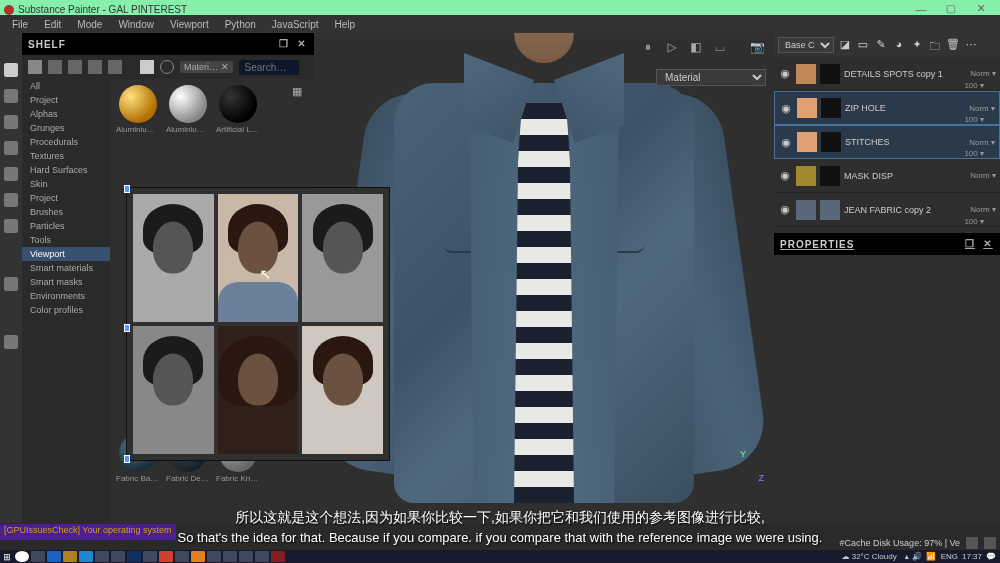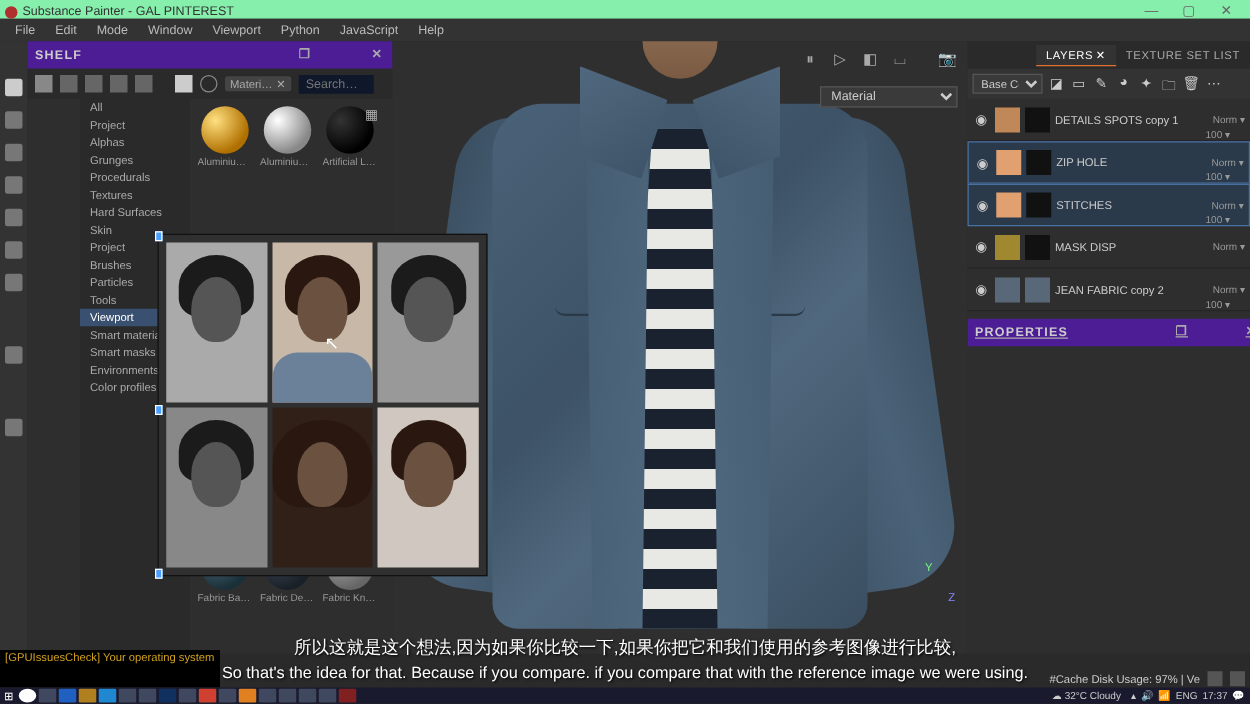--- a/index.html
+++ b/index.html
@@ -18,31 +18,31 @@
 
 .main { display: flex; height: 490px; }
 
 
 .tool-strip { width: 22px; background: #333; display: flex; flex-direction: column; align-items: center; padding-top: 30px; gap: 12px; }
 .tool-strip .ticon { width: 14px; height: 14px; background: #777; border-radius: 2px; }
 .tool-strip .ticon.sel { background: #ccc; }
 
 
 .shelf-panel { width: 292px; background: #2e2e2e; display: flex; flex-direction: column; position: relative; }
-.panel-header { height: 22px; background: #4c1d95; display: flex; align-items: center; padding: 0 6px; font-size: 10px; font-weight: bold; letter-spacing: 1px; color: #ccc; gap: 40px; }
+.panel-header { height: 22px; background: #000000; display: flex; align-items: center; padding: 0 6px; font-size: 10px; font-weight: bold; letter-spacing: 1px; color: #ccc; }
 .panel-header .sp { flex: 1; }
 .panel-header .hicon { width: 12px; height: 12px; margin-left: 6px; color: #aaa; text-align: center; line-height: 12px; cursor: pointer; }
 
 .shelf-toolbar { height: 24px; display: flex; align-items: center; padding: 0 6px; gap: 6px; background: #2a2a2a; }
 .shelf-toolbar .sicon { width: 14px; height: 14px; background: #666; }
 .shelf-toolbar .chip { background: #444; padding: 1px 4px; font-size: 9px; border-radius: 2px; display: flex; align-items: center; gap: 3px; }
 .shelf-toolbar input { background: #0f172a; border: none; color: #aaa; padding: 2px 6px; font-size: 10px; width: 60px; }
 
 .shelf-body { display: flex; flex: 1; overflow: hidden; }
-.shelf-cats { width: 88px; background: #2a2a2a; font-size: 9px; margin-left: 42px; }
+.shelf-cats { width: 88px; background: #2a2a2a; font-size: 9px; }
 .shelf-cats .cat { padding: 2px 8px; color: #aaa; cursor: pointer; }
 .shelf-cats .cat.sel { background: #3a5070; color: #fff; }
 
 .shelf-thumbs { flex: 1; background: #2e2e2e; padding: 6px; position: relative; }
 .thumb-grid { display: flex; flex-wrap: wrap; gap: 6px; }
 .thumb { width: 44px; display: flex; flex-direction: column; align-items: center; }
 .thumb .ball { width: 38px; height: 38px; border-radius: 50%; }
 .thumb .lbl { font-size: 8px; color: #999; margin-top: 2px; white-space: nowrap; overflow: hidden; text-overflow: ellipsis; width: 44px; text-align: center; }
 .grid-icon { position: absolute; top: 6px; right: 10px; width: 12px; height: 12px; color: #aaa; }
 
@@ -107,21 +107,21 @@
 .opacity-row { font-size: 8px; color: #999; text-align: right; padding-right: 16px; margin-top: -10px; height: 10px; }
 
 .props-panel { margin-top: 6px; text-decoration: underline; }
 .props-body { padding: 8px; font-size: 9px; color: #777; }
 
 
 .subtitle-zh { position: absolute; bottom: 36px; left: 50%; transform: translateX(-50%); color: #fff; font-size: 14px; text-shadow: 1px 1px 2px #000; white-space: nowrap; z-index: 100; font-family: "Microsoft YaHei", sans-serif; }
 .subtitle-en { position: absolute; bottom: 18px; left: 50%; transform: translateX(-50%); color: #fff; font-size: 13px; text-shadow: 1px 1px 2px #000; white-space: nowrap; z-index: 100; }
 
 
-.status-warn { position: absolute; bottom: 13px; left: 0; height: 30px; background: #000000; color: #d0a020; font-size: 9px; padding: 1px 4px; }
+.status-warn { position: absolute; bottom: 23px; left: 0; height: 16px; background: #4c1d95; color: #d0a020; font-size: 9px; padding: 1px 4px; }
 .status-right { position: absolute; bottom: 13px; right: 0; height: 14px; font-size: 9px; color: #ccc; display: flex; align-items: center; gap: 6px; padding-right: 4px; }
 .status-right .sbtn { width: 12px; height: 12px; background: #555; }
 
 
 .taskbar { position: absolute; bottom: 0; left: 0; right: 0; height: 13px; background: #1a1a2e; display: flex; align-items: center; }
 .taskbar .start { width: 14px; height: 13px; display: flex; align-items: center; justify-content: center; color: #fff; font-size: 9px; }
 .taskbar .tbicon { width: 14px; height: 11px; margin: 0 1px; background: #404860; border-radius: 1px; }
 .taskbar .sp { flex: 1; }
 .taskbar .tray { display: flex; align-items: center; gap: 4px; color: #ccc; font-size: 8px; padding-right: 4px; }
 .taskbar .weather { color: #ccc; font-size: 8px; margin-right: 8px; }
@@ -303,25 +303,20 @@
       <div class="neck"></div>
     </div>
     <div class="axis">
       <div class="y">Y</div>
         <div class="z">Z</div>
     </div>
 
   </div>
 
   <div class="right-panel">
-    <div class="tab-row">
-      <div style="flex:1"></div>
-      <div class="tab active"><span>LAYERS</span><span class="tab-close">✕</span></div>
-      <div class="tab"><span>TEXTURE SET LIST</span></div>
-    </div>
     <div class="layer-toolbar">
       <select><option>Base Colo</option></select>
       <div class="licon">◪</div>
       <div class="licon">▭</div>
       <div class="licon">✎</div>
       <div class="licon">◕</div>
       <div class="licon">✦</div>
       <div class="licon">🗀</div>
       <div class="licon">🗑</div>
       <div class="licon">⋯</div>

